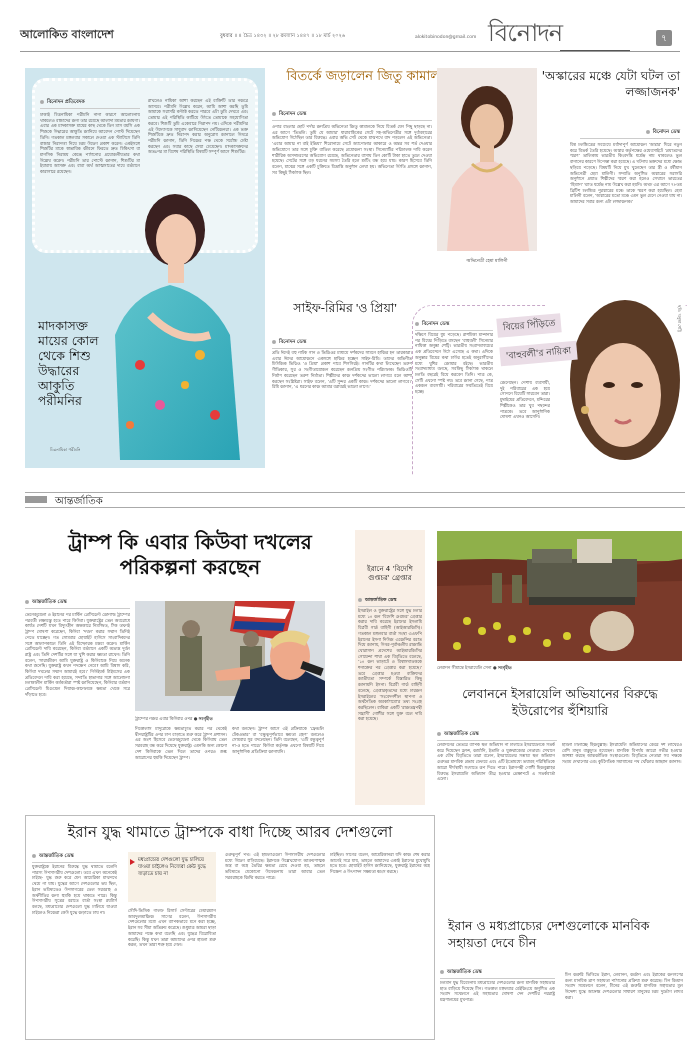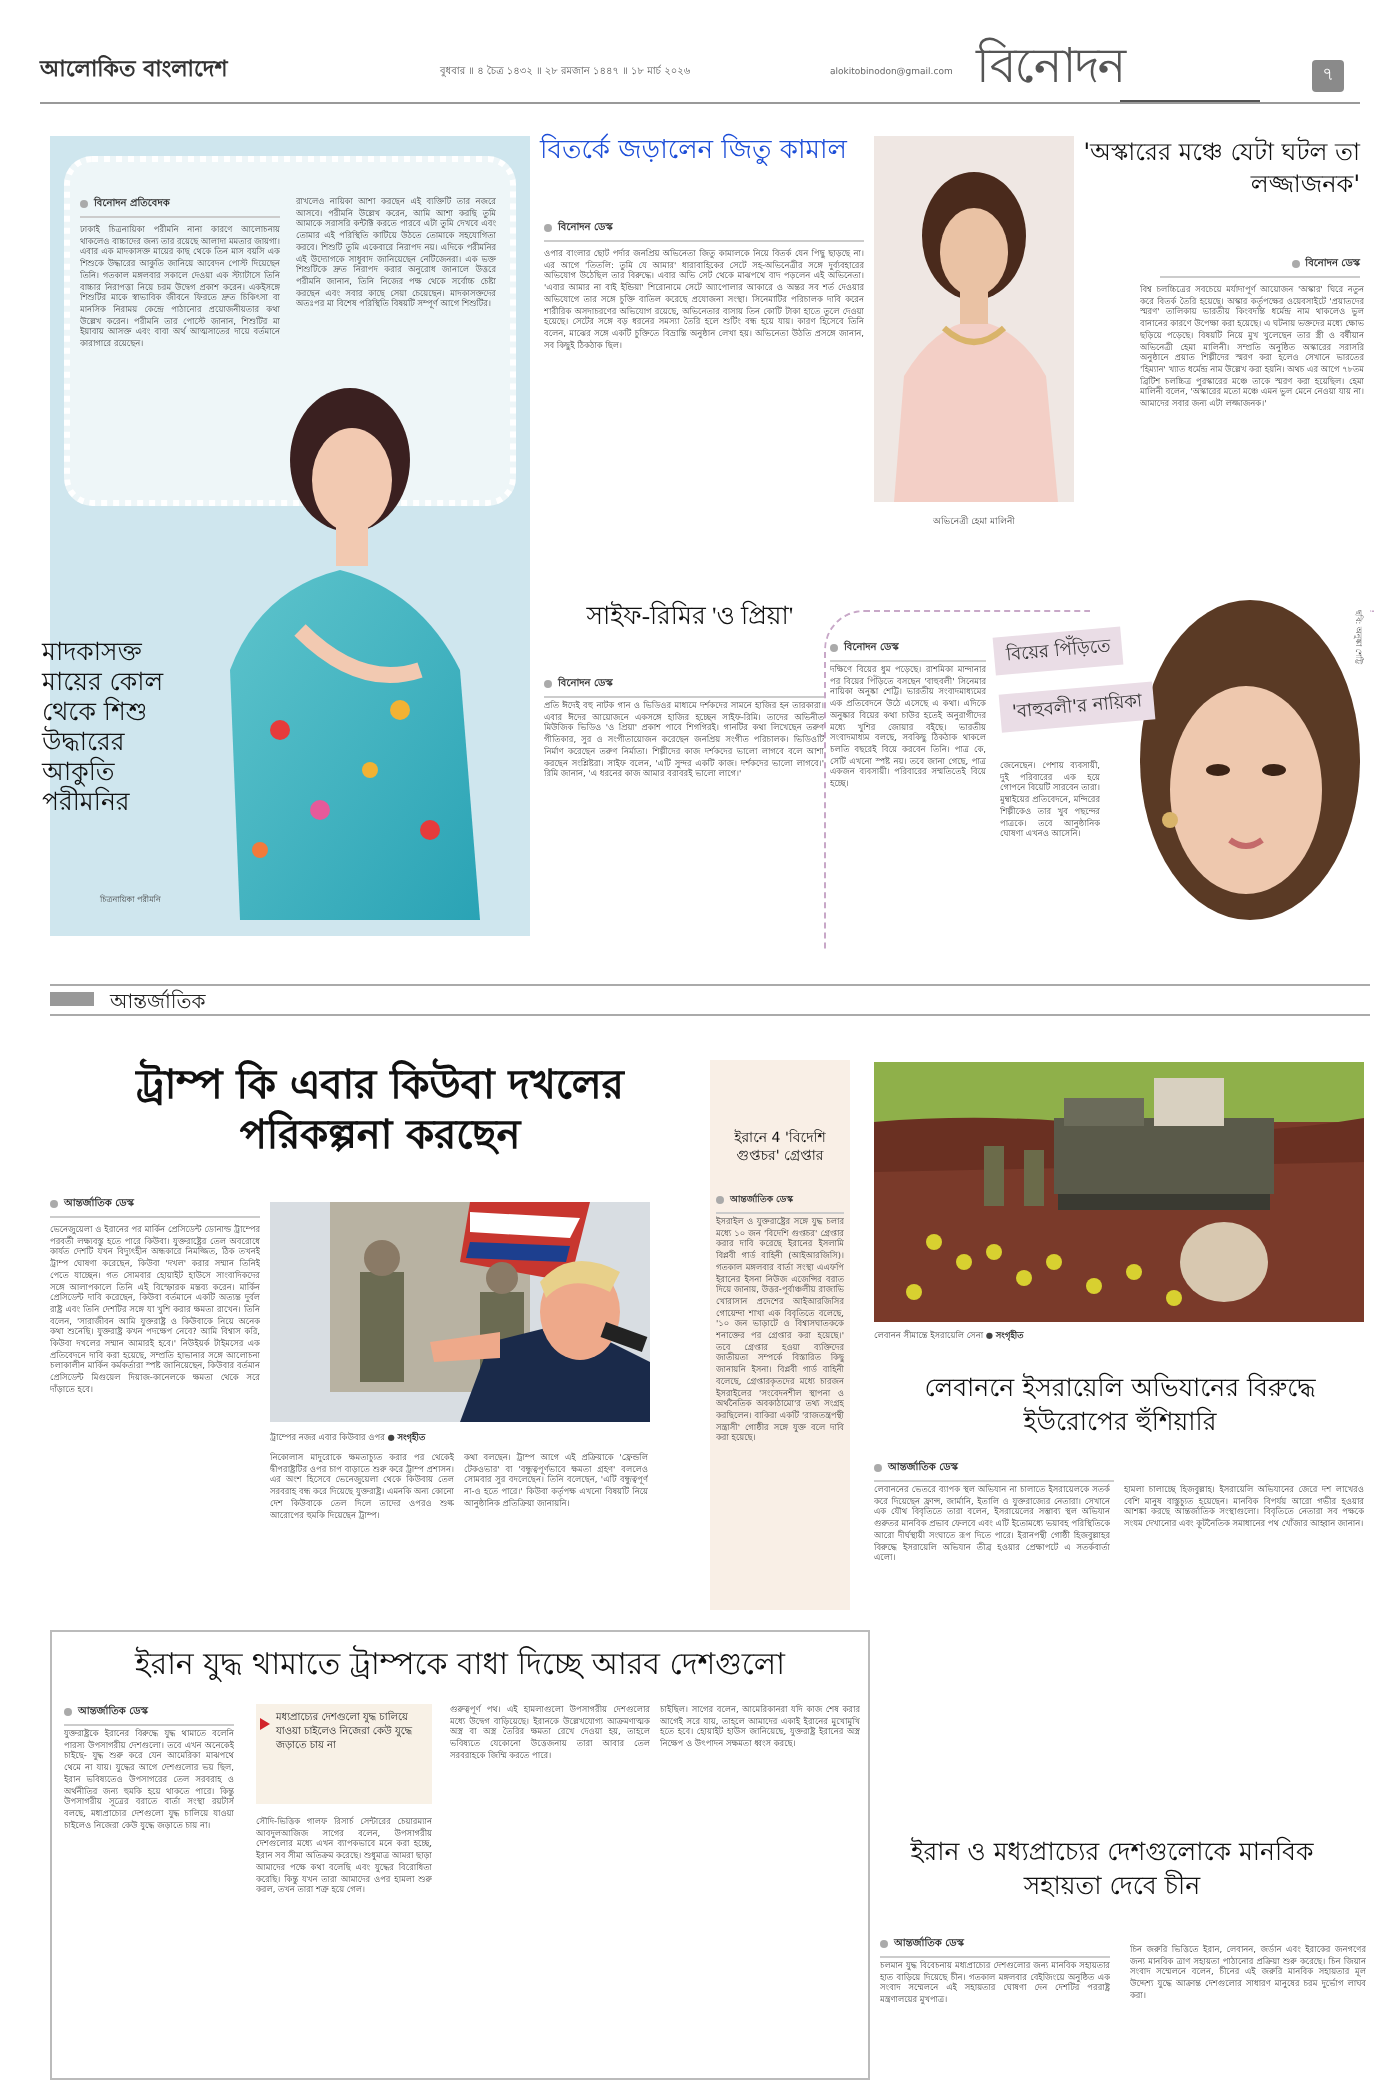--- a/index.html
+++ b/index.html
@@ -20,25 +20,25 @@
   .txt { font-size: 4.2px; line-height: 5.7px; color: #444; text-align: justify; overflow: hidden; }
   .byline { font-size: 5px; font-weight: bold; color: #333; padding-bottom: 2px; border-bottom: 1px solid #ccc; margin-bottom: 3px; }
   .byline .dot { display: inline-block; width: 4px; height: 4px; border-radius: 50%; background: #aaa; margin-right: 3px; vertical-align: middle; }
 
   
   .pm-box { left: 25px; top: 68px; width: 240px; height: 400px; background: #cfe6ee; }
   .pm-inner { left: 32px; top: 78px; width: 226px; height: 175px; background: #eef6f8; border-radius: 14px; border: 3px dotted #fff; }
   .pm-col1 { left: 40px; top: 98px; width: 100px; height: 150px; }
   .pm-col2 { left: 148px; top: 98px; width: 100px; height: 150px; }
   .pm-photo { left: 90px; top: 185px; width: 160px; height: 275px; }
-  .pm-headline { left: 21px; top: 318px; width: 80px; font-family: "DejaVu Sans", sans-serif; font-size: 12.5px; line-height: 15px; color: #111; }
+  .pm-headline { left: 38px; top: 318px; width: 80px; font-family: "DejaVu Sans", sans-serif; font-size: 12.5px; line-height: 15px; color: #111; }
   .pm-credit { left: 50px; top: 447px; font-size: 4px; color: #444; }
 
   
-  .jk-head { left: 270px; top: 67px; width: 170px; text-align: left; font-size: 13px; line-height: 17px; color: #1d4ed8; }
+  .jk-head { left: 270px; top: 67px; width: 170px; text-align: right; font-size: 13px; line-height: 17px; color: #a16207; }
   .jk-byline { left: 272px; top: 110px; width: 160px; }
   .jk-text { left: 272px; top: 124px; width: 160px; height: 160px; }
 
   
   .hm-photo { left: 437px; top: 68px; width: 100px; height: 183px; background: #eee; }
   .hm-caption { left: 437px; top: 258px; width: 100px; text-align: center; font-size: 4.5px; color: #444; }
   .oscar-head { left: 540px; top: 68px; width: 140px; text-align: right; font-size: 12px; line-height: 16px; color: #111; }
   .oscar-byline { left: 580px; top: 128px; width: 100px; text-align: right; }
   .oscar-text { left: 570px; top: 142px; width: 112px; height: 200px; text-align: right; }
 
@@ -93,21 +93,21 @@
   .iw-byline { left: 32px; top: 852px; width: 85px; }
   .iw-text1 { left: 32px; top: 864px; width: 85px; height: 170px; }
   .iw-quote { left: 128px; top: 852px; width: 88px; height: 50px; background: #f8f1e6; }
   .iw-quote-text { left: 138px; top: 856px; width: 75px; font-size: 5px; line-height: 7px; color: #222; }
   .iw-quote-mark { left: 130px; top: 859px; width: 5px; height: 6px; background: #d2232a; clip-path: polygon(0 0, 100% 50%, 0 100%); }
   .iw-text2 { left: 128px; top: 908px; width: 88px; height: 128px; }
   .iw-text3 { left: 225px; top: 852px; width: 100px; height: 184px; }
   .iw-text4 { left: 330px; top: 852px; width: 100px; height: 184px; }
 
   
-  .cn-head { left: 436px; top: 917px; width: 240px; text-align: center; font-size: 12.5px; line-height: 17px; color: #111; }
+  .cn-head { left: 448px; top: 917px; width: 240px; font-size: 12.5px; line-height: 17px; color: #111; }
   .cn-byline { left: 440px; top: 968px; width: 115px; }
   .cn-text1 { left: 440px; top: 980px; width: 115px; height: 55px; }
   .cn-text2 { left: 565px; top: 972px; width: 118px; height: 65px; }
 </style>
 </head>
 <body>
 
 <div class="abs masthead">
   <div class="abs paper-name">আলোকিত বাংলাদেশ</div>
   <div class="abs dateline">বুধবার ॥ ৪ চৈত্র ১৪৩২ ॥ ২৮ রমজান ১৪৪৭ ॥ ১৮ মার্চ ২০২৬</div>

